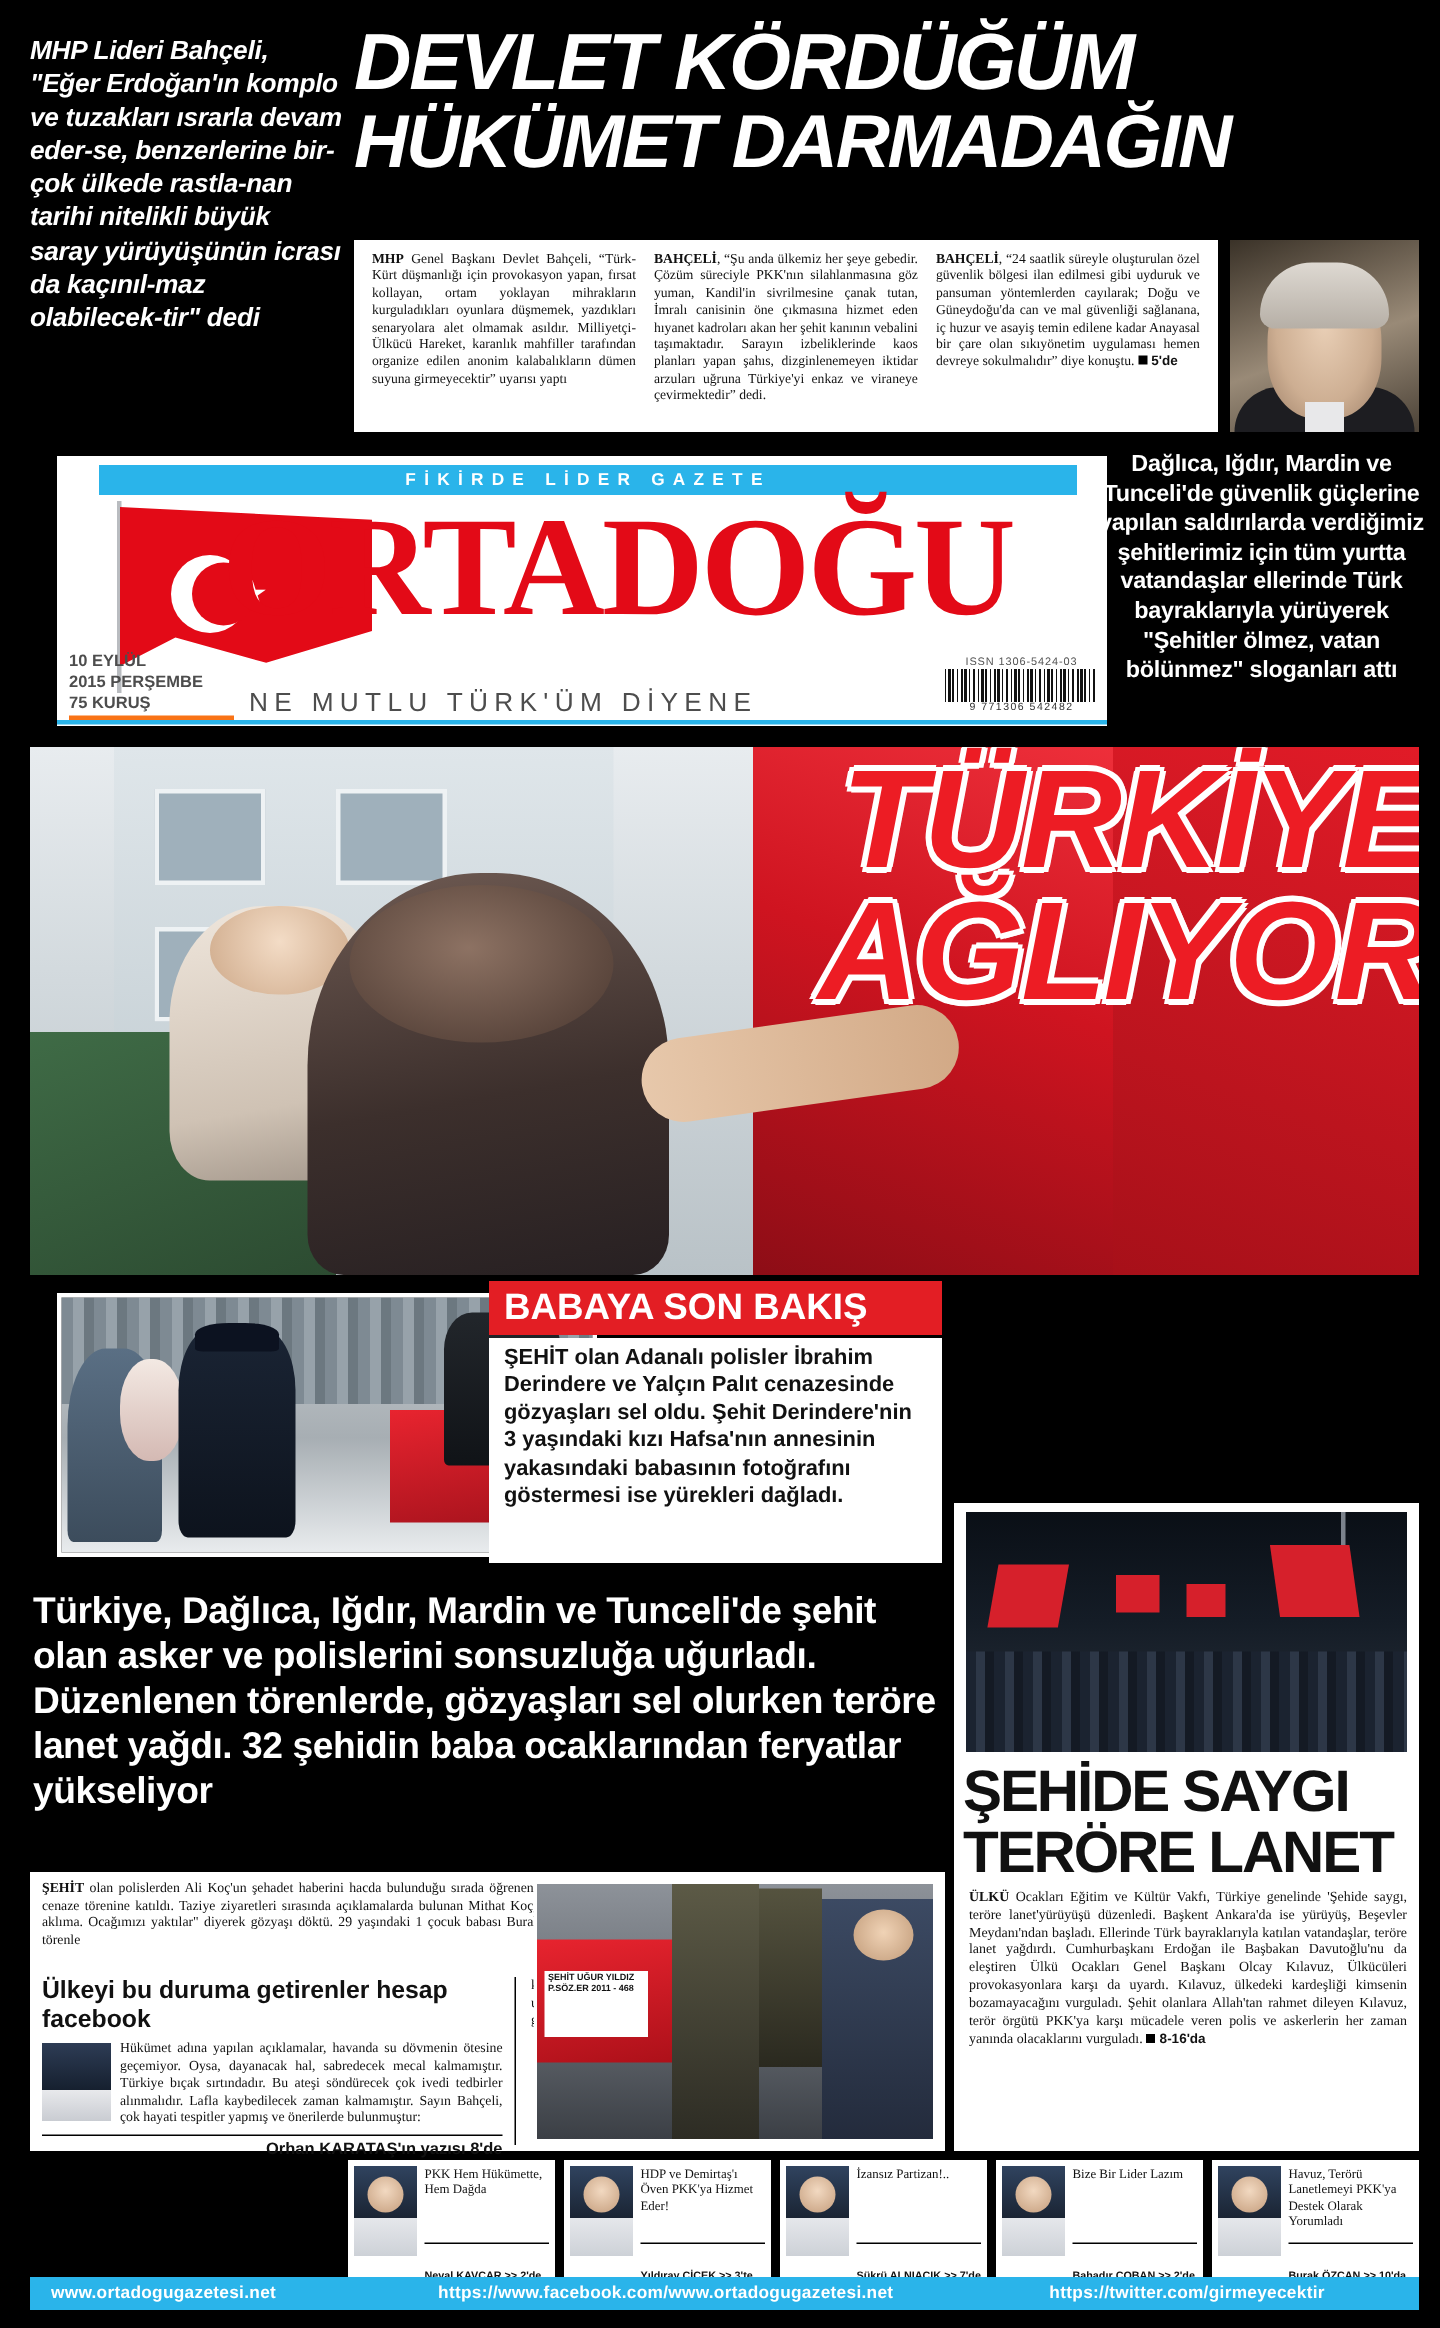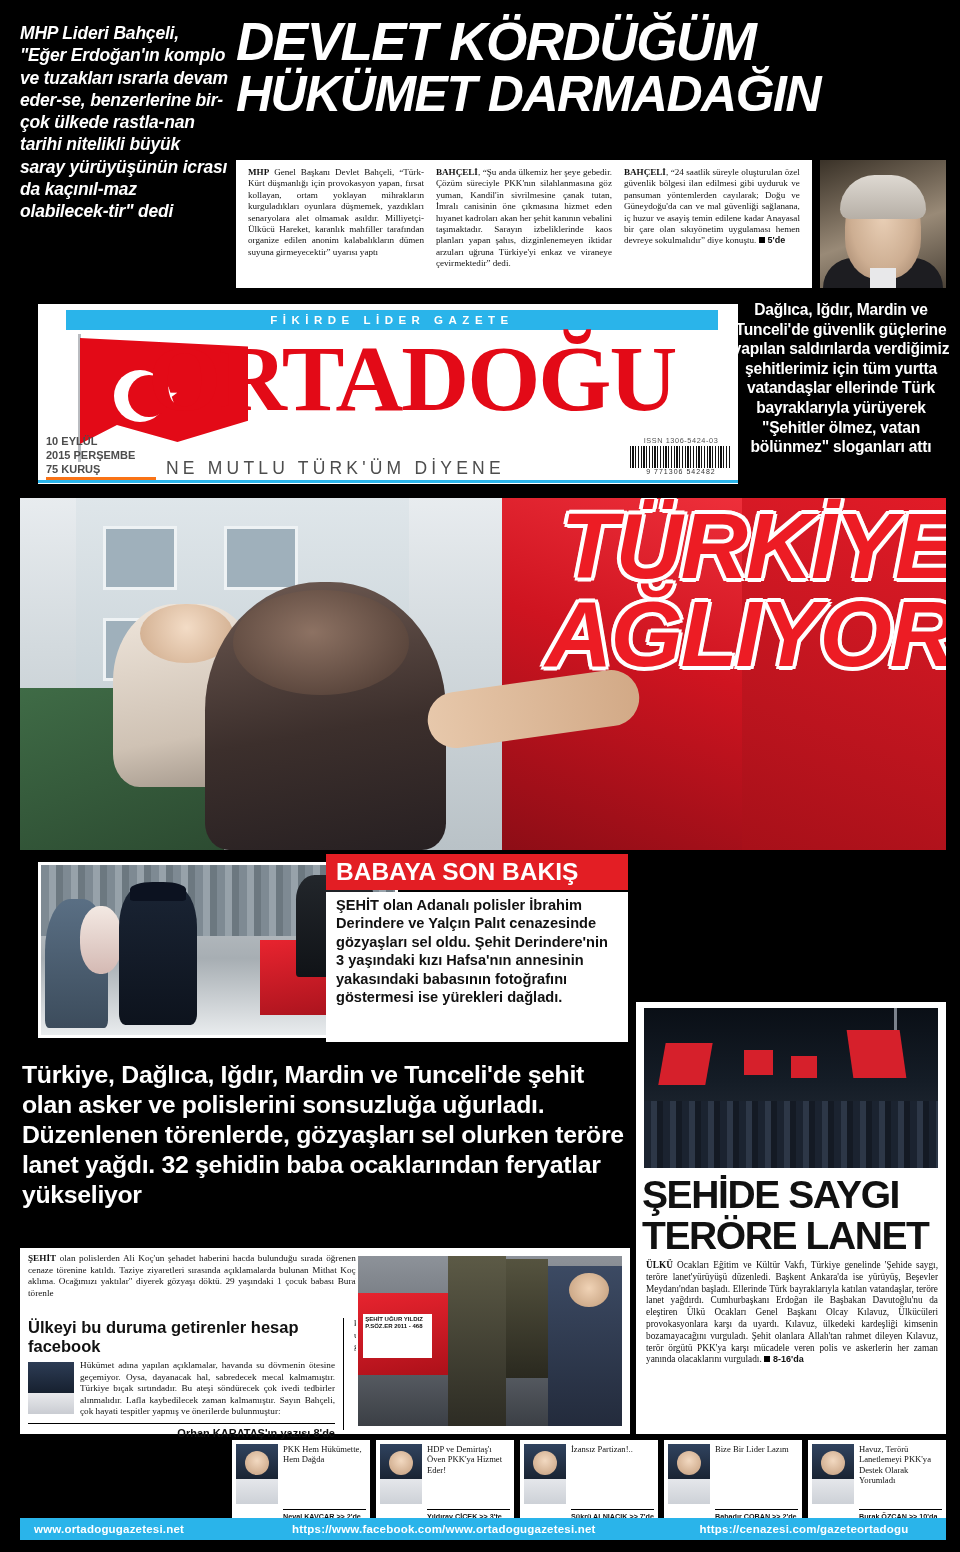--- a/index.html
+++ b/index.html
@@ -264,21 +264,21 @@
 
   
   .strip { position:absolute; left:232px; top:1440px; width:714px; height:85px; display:flex; gap:6px; }
   .cdot { flex:1; background:#fff; display:flex; padding:4px; }
   .cdot-mug { width:42px; height:60px; flex:none; margin-right:5px;
               background: linear-gradient(180deg,#30435f 0%,#1a2433 58%,#e5e7eb 58%,#cdd1d7 100%); }
   .cdot-mug .cm-f { width:24px; height:24px; margin:7px auto 0; border-radius:50%;
               background: radial-gradient(circle at 50% 40%, #f2d9c1, #c49d7c); }
   .cdot-txt { flex:1; display:flex; flex-direction:column; justify-content:space-between; }
   .cdot-title { font-family:"Liberation Serif", serif; font-size:8.6px; line-height:10.4px; color:#111; }
-  .cdot-by { border-top:1.4px solid #000; padding-top:2px; font-size:7.2px; font-weight:bold; color:#111; }
+  .cdot-by { border-top:1.4px solid #000; padding-top:16px; font-size:7.2px; font-weight:bold; color:#111; }
 
   
   .footer {
     position:absolute; left:20px; top:1518px; width:926px; height:22px;
     background:#2ab4ea; display:flex; align-items:center;
   }
   .f-item { color:#fff; font-weight:bold; font-size:11.5px; letter-spacing:0.2px; }
   .f1 { margin-left:14px; }
   .f2 { margin-left:108px; }
   .f3 { margin-left:104px; }
@@ -470,16 +470,16 @@
       <div class="cdot-txt">
         <div class="cdot-title">Havuz, Terörü Lanetlemeyi PKK'ya Destek Olarak Yorumladı</div>
         <div class="cdot-by">Burak ÖZCAN &gt;&gt; 10'da</div>
       </div>
     </div>
   </div>
 
   <div class="footer">
     <span class="f-item f1">www.ortadogugazetesi.net</span>
     <span class="f-item f2">https://www.facebook.com/www.ortadogugazetesi.net</span>
-    <span class="f-item f3">https://cenazesi.com/gazeteortadogu</span>
+    <span class="f-item f3">https://twitter.com/girmeyecektir</span>
   </div>
 
 </div>
 
 </body></html>

